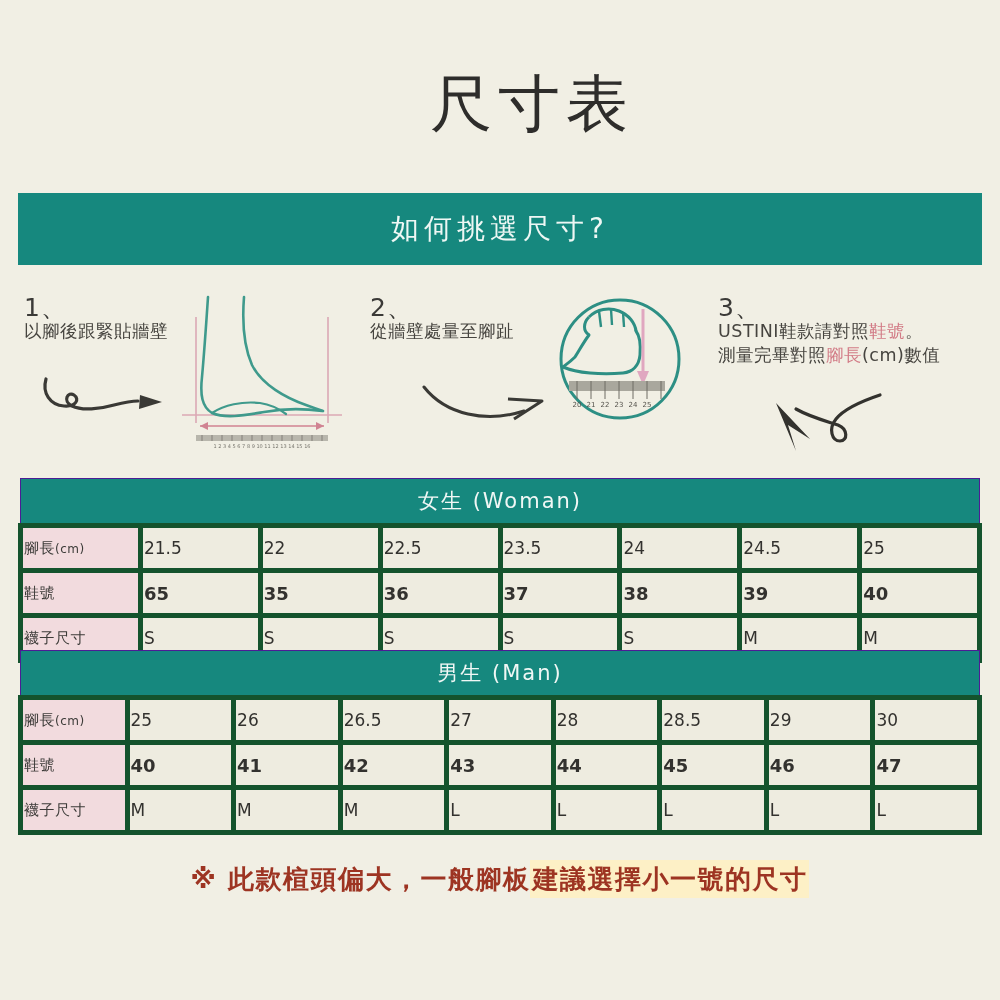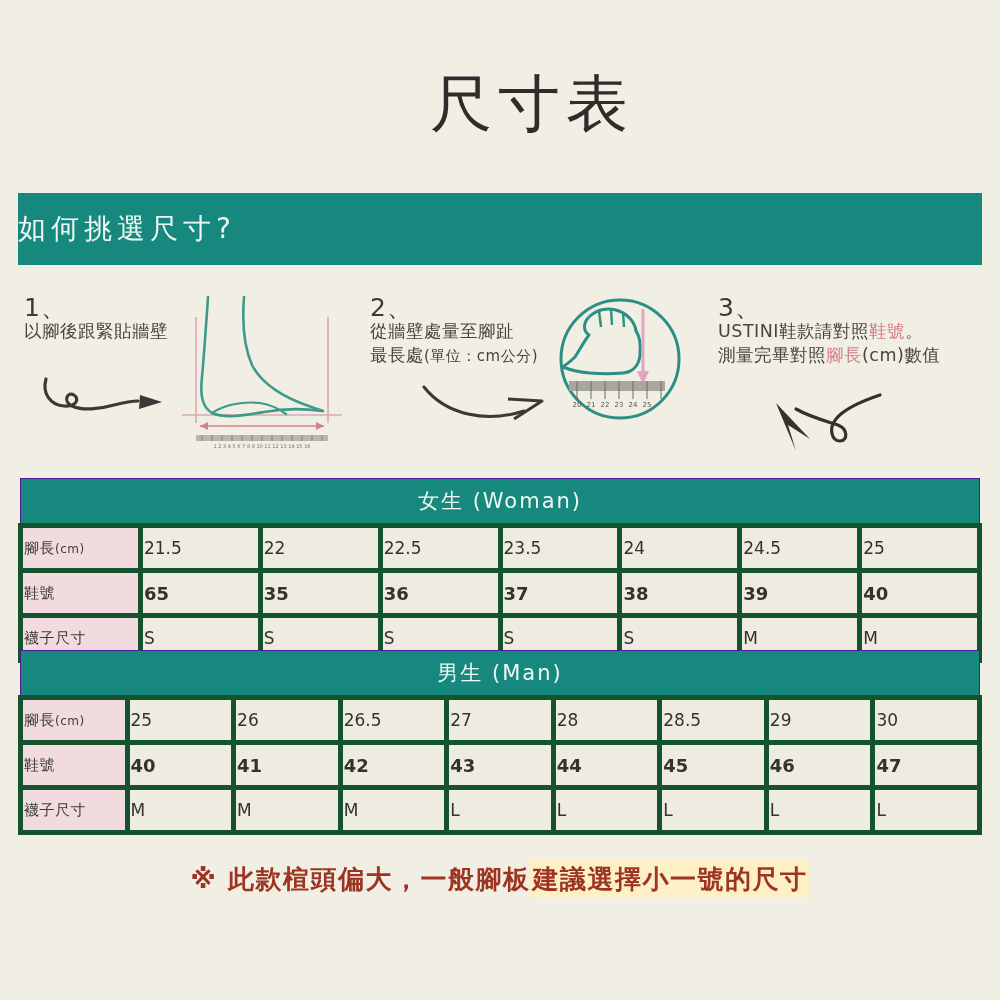--- a/index.html
+++ b/index.html
@@ -39,20 +39,21 @@
   
   .banner {
     position: absolute;
     top: 193px;
     left: 18px;
     width: 964px;
     height: 72px;
     background: #16887e;
     display: flex;
     align-items: center;
+    justify-content: center;
   }
   .banner-text {
     color: #eef7f4;
     font-size: 28px;
     letter-spacing: 5px;
   }
 
   
   .steps {
     position: absolute;
@@ -209,23 +210,20 @@
             <line x1="130" y1="140" x2="130" y2="146"></line>
           <line x1="140" y1="140" x2="140" y2="146"></line>
         </g>
         <text x="80" y="153" font-size="5" fill="#77756d" text-anchor="middle" font-family="DejaVu Sans, sans-serif">1 2 3 4 5 6 7 8 9 10 11 12 13 14 15 16</text>
       </svg>
     </span>
 
     <div class="step" id="step2">
       <div class="step-num">2、</div>
       <div class="step-text">從牆壁處量至腳趾</div>
-      <div class="step-text">
-        <span>最長處</span><span class="small">(單位：cm公分)</span>
-      </div>
     </div>
 
     <span class="doodle" id="doodle2">
       <svg width="140" height="50" viewBox="0 0 140 50">
         <path d="M4,12 C26,40 66,48 104,36" fill="none" stroke="#3a3935" stroke-width="3" stroke-linecap="round"></path>
         <path d="M88,24 L122,26 L94,44" fill="none" stroke="#3a3935" stroke-width="3" stroke-linejoin="round"></path>
       </svg>
     </span>
 
     <span class="illus" id="illus-circle">

